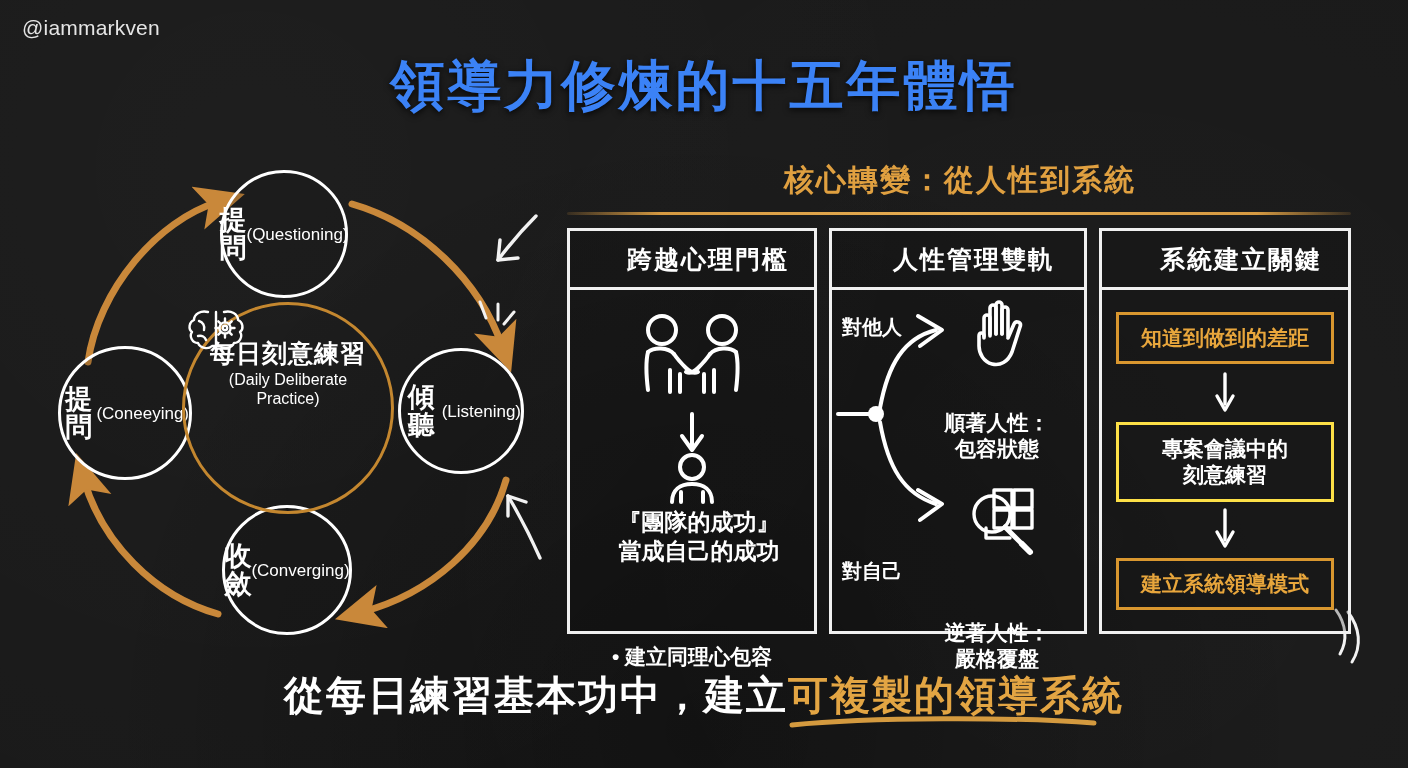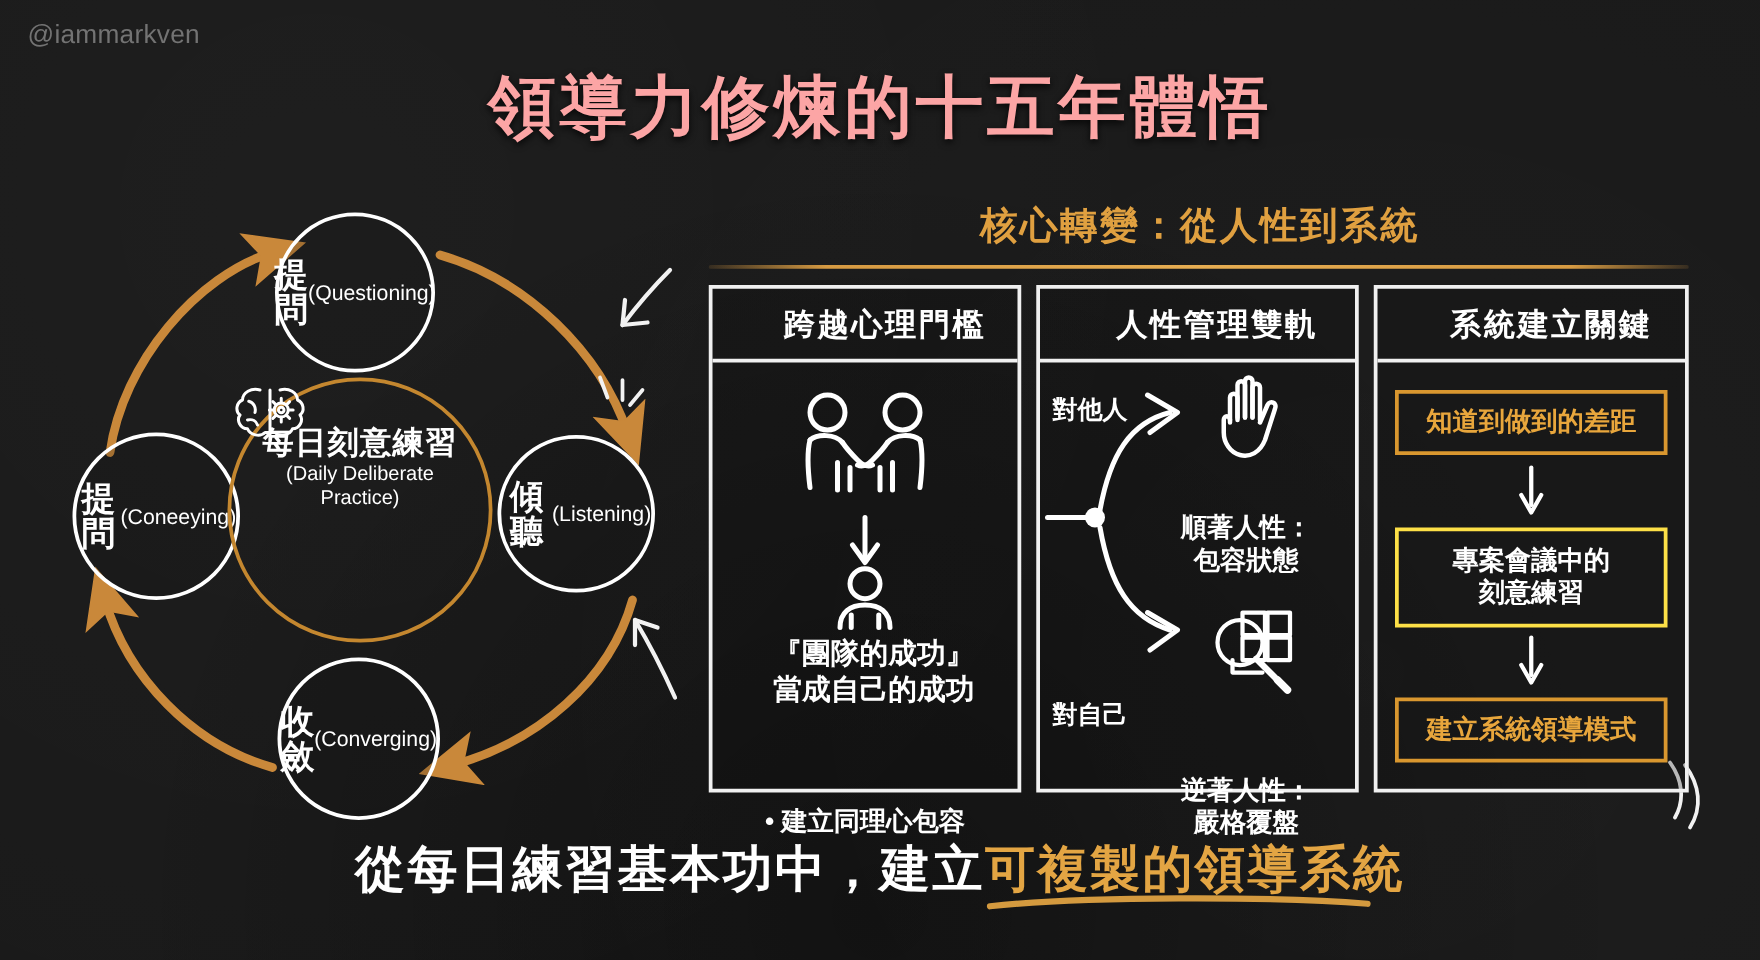--- a/index.html
+++ b/index.html
@@ -27,34 +27,34 @@
       radial-gradient(circle at 18% 22%, rgba(255,255,255,0.018), transparent 55%),
       radial-gradient(circle at 78% 70%, rgba(255,255,255,0.015), transparent 60%),
       radial-gradient(circle at 50% 95%, rgba(0,0,0,0.35), transparent 60%);
   }
 
   .watermark {
     position: absolute;
     left: 22px;
     top: 16px;
     font-size: 21px;
-    color: #737373;
+    color: #e5e5e5;
     letter-spacing: 0.2px;
   }
 
   .main-title {
     position: absolute;
     left: 0;
     right: 0;
     top: 50px;
     text-align: center;
     font-size: 54px;
     font-weight: bold;
     letter-spacing: 3px;
-    color: #fca5a5;
+    color: #3b82f6;
     text-shadow: 0 2px 6px rgba(0,0,0,0.8);
   }
 
   
   #cycle {
     position: absolute;
     left: 50px;
     top: 150px;
     width: 500px;
     height: 500px;
@@ -70,21 +70,21 @@
     text-align: center;
     box-sizing: border-box;
     border: 3px solid #ffffff;
     background: rgba(20,20,20,0.2);
   }
   .node .cn { font-size: 27px; font-weight: bold; line-height: 1.05; }
   .node .en { font-size: 17px; line-height: 1.15; margin-top: 2px; }
 
   #node-top    { left: 170px; top: 20px;  width: 128px; height: 128px; }
   #node-right  { left: 348px; top: 198px; width: 126px; height: 126px; }
-  #node-bottom { left: 172px; top: 376px; width: 130px; height: 130px; }
+  #node-bottom { left: 172px; top: 355px; width: 130px; height: 130px; }
   #node-left   { left: 8px;   top: 196px; width: 134px; height: 134px; }
 
   #node-center {
     position: absolute;
     left: 132px; top: 152px;
     width: 212px; height: 212px;
     border-radius: 50%;
     border: 3px solid #c4872f;
     display: flex; flex-direction: column;
     align-items: center; justify-content: flex-start;

